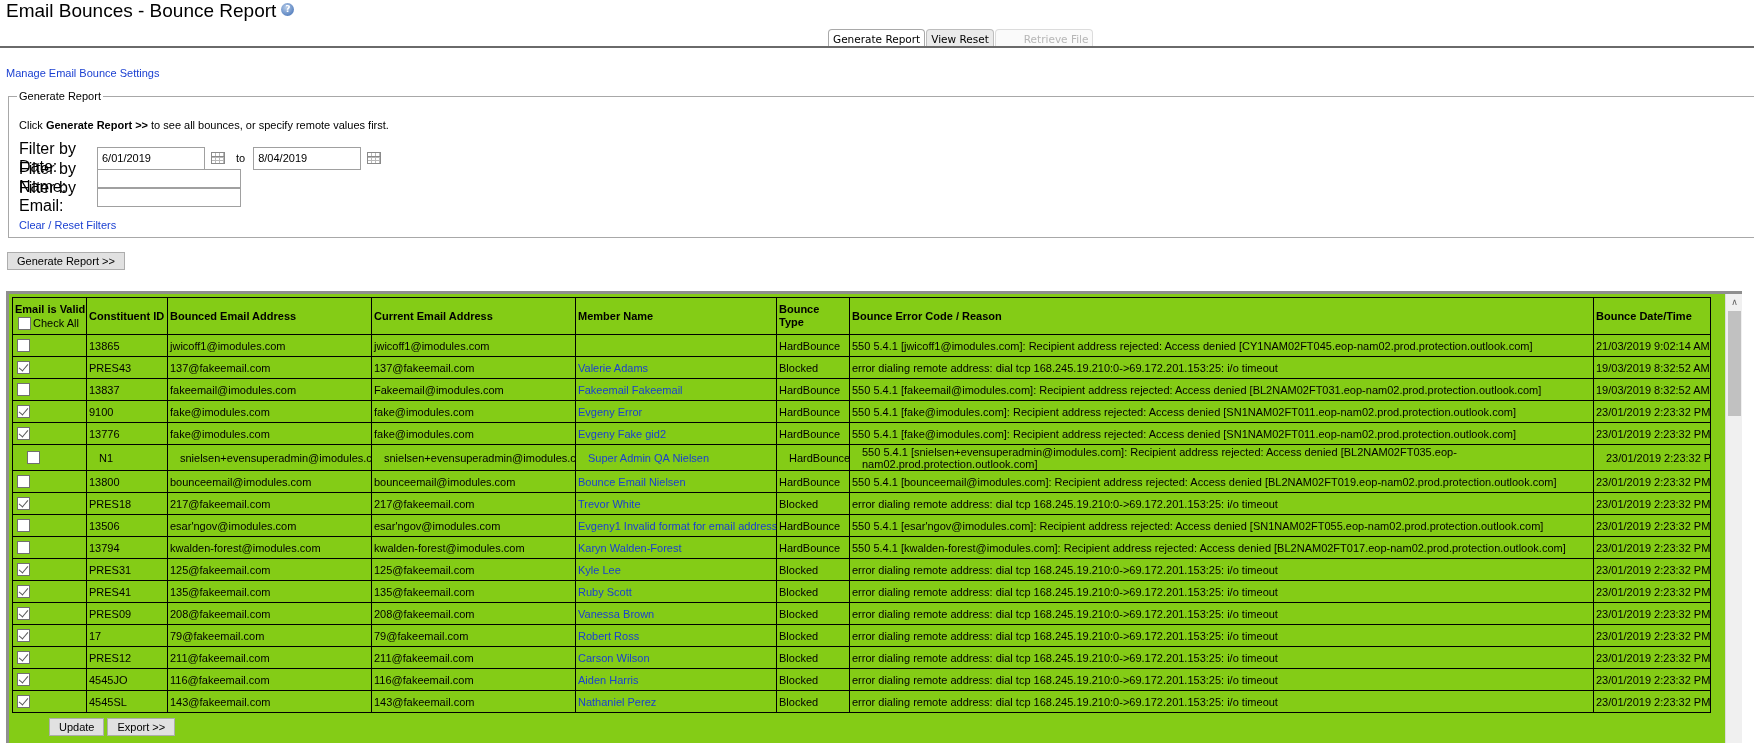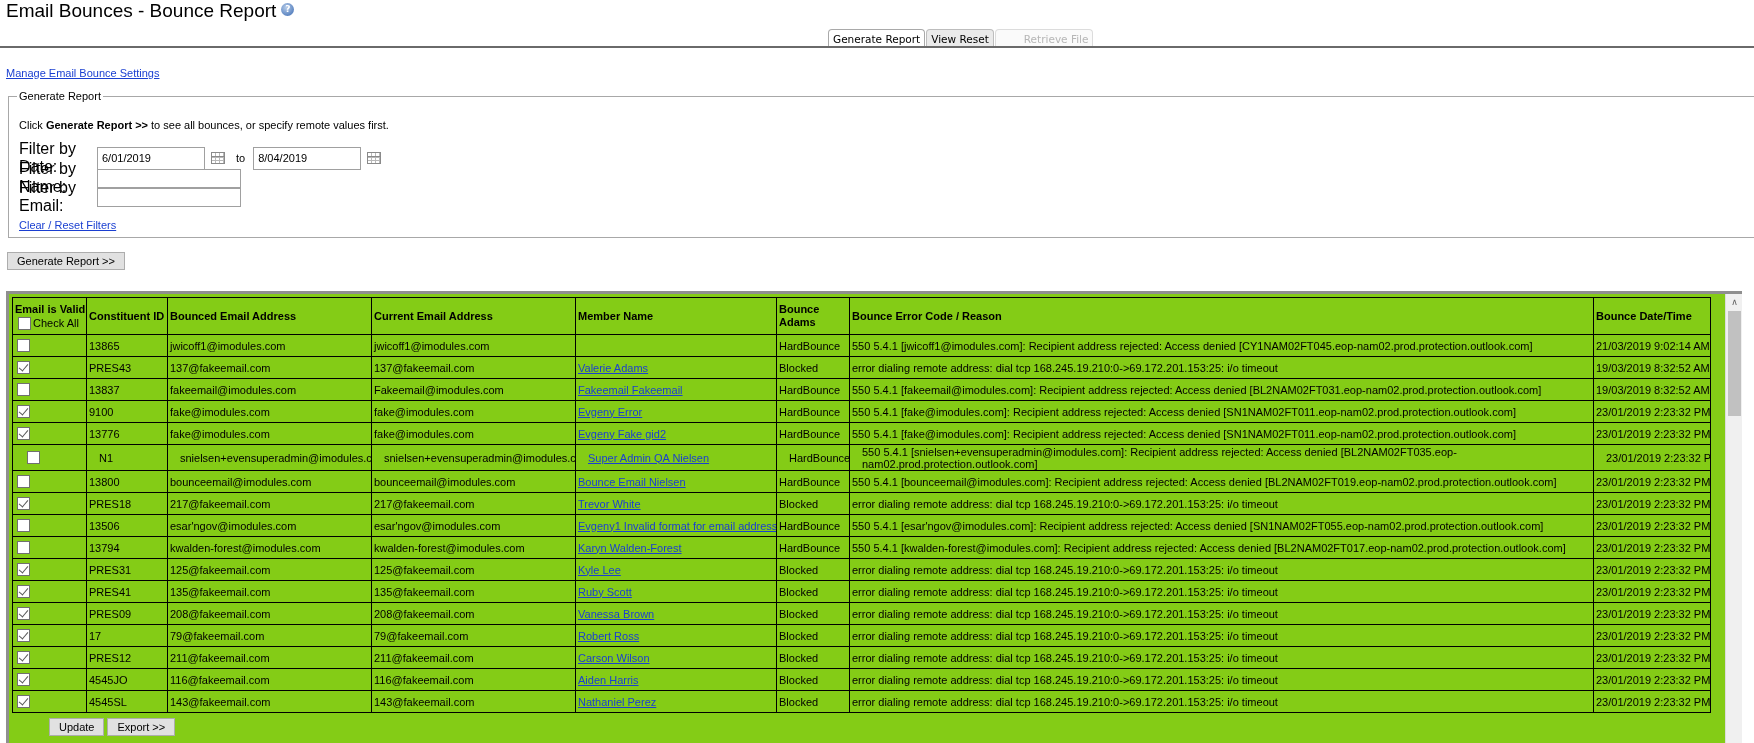--- a/index.html
+++ b/index.html
@@ -1,21 +1,21 @@
 <!DOCTYPE html>
 <html><head>
 <meta charset="utf-8">
 <style>
   * { box-sizing: border-box; }
   html, body { margin: 0; padding: 0; background: #ffffff; }
   body {
     width: 1754px; height: 743px; overflow: hidden; position: relative;
     font-family: "Liberation Sans", sans-serif; font-size: 11px; color: #000;
   }
-  a { color: #1a3fd1; text-decoration: underline; cursor: pointer; }
+  a { color: #1a3fd1; cursor: pointer; }
 
   .page-title {
     position: absolute; left: 6px; top: 0px;
     font-size: 19px; font-weight: normal; margin: 0; line-height: 22px;
     display: flex; align-items: center;
   }
   .help-icon {
     display: inline-block; width: 13px; height: 13px; border-radius: 50%;
     margin-left: 5px; position: relative; top: -2px;
     background: radial-gradient(circle at 40% 35%, #b5cbe8 0%, #5d86c2 70%, #3e67a6 100%);
@@ -184,21 +184,21 @@
             <div>Email is Valid</div>
             <div class="checkall">
               <span class="cb"></span>
               <span>Check All</span>
             </div>
           </th>
           <th>Constituent ID</th>
           <th>Bounced Email Address</th>
           <th>Current Email Address</th>
           <th>Member Name</th>
-          <th style="white-space:normal">Bounce Adams</th>
+          <th style="white-space:normal">Bounce Type</th>
           <th>Bounce Error Code / Reason</th>
           <th>Bounce Date/Time</th>
         </tr>
       </thead>
       <tbody id="grid-body">
           <tr>
             <td><span class="cb"></span></td>
             <td>13865</td>
             <td>jwicoff1@imodules.com</td>
             <td>jwicoff1@imodules.com</td>

